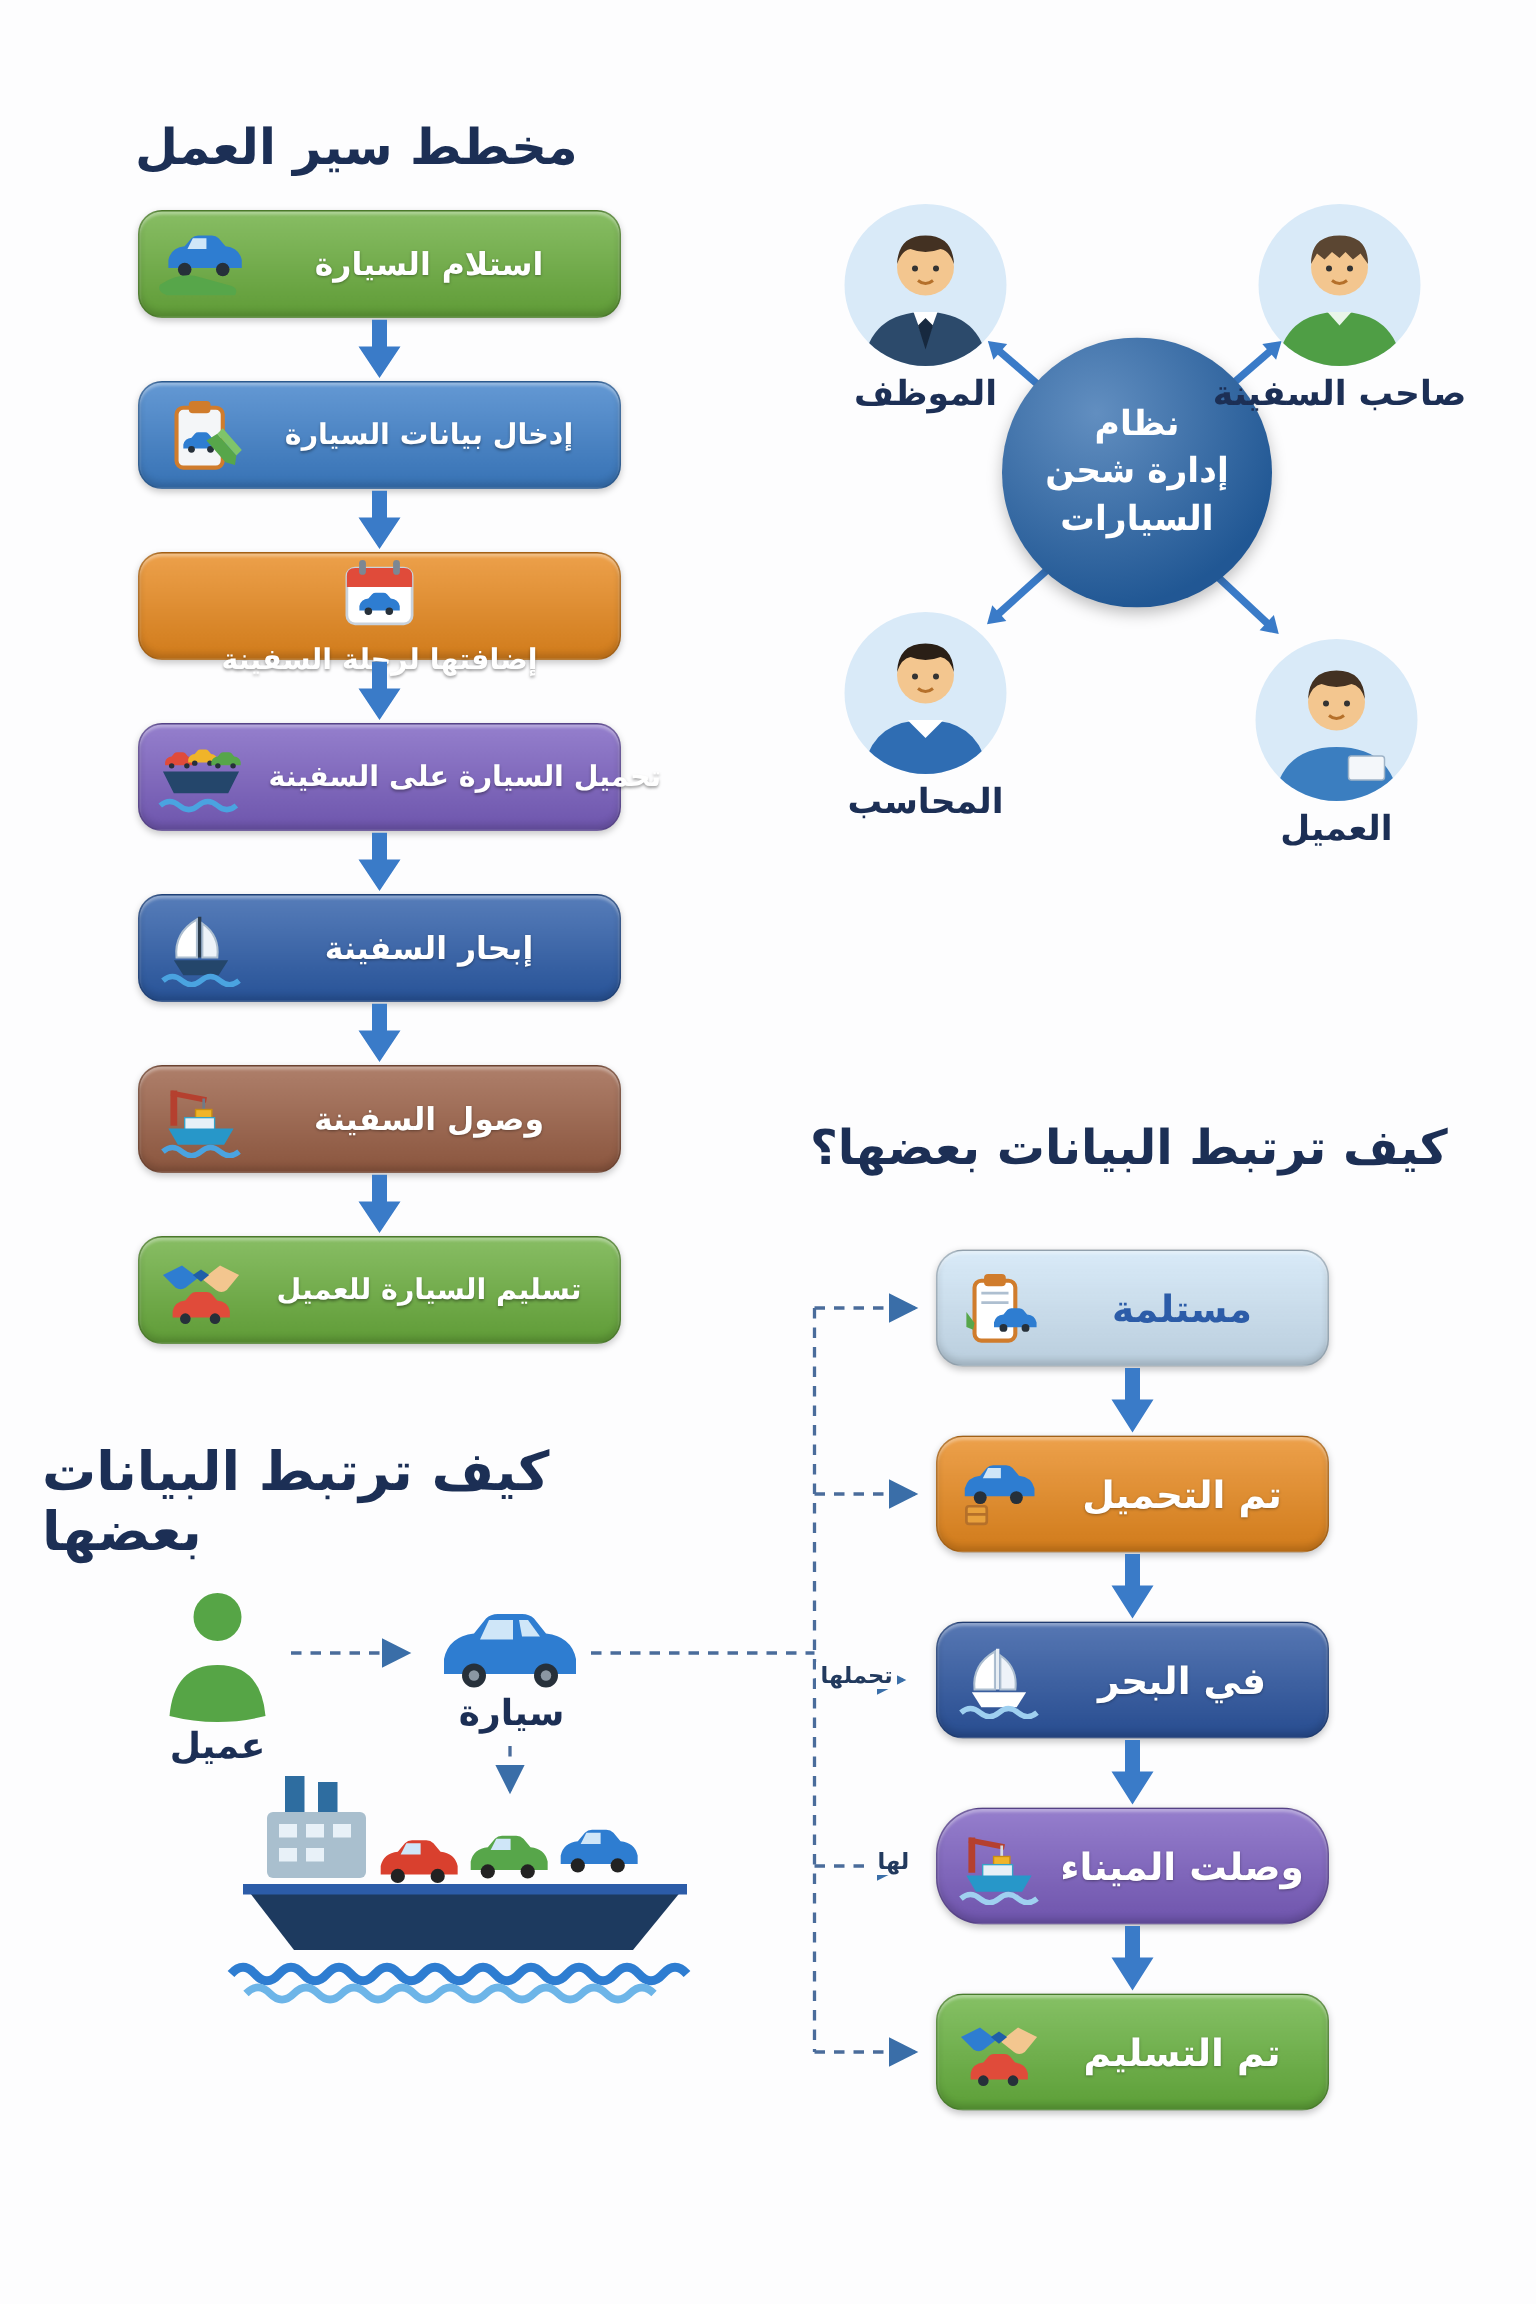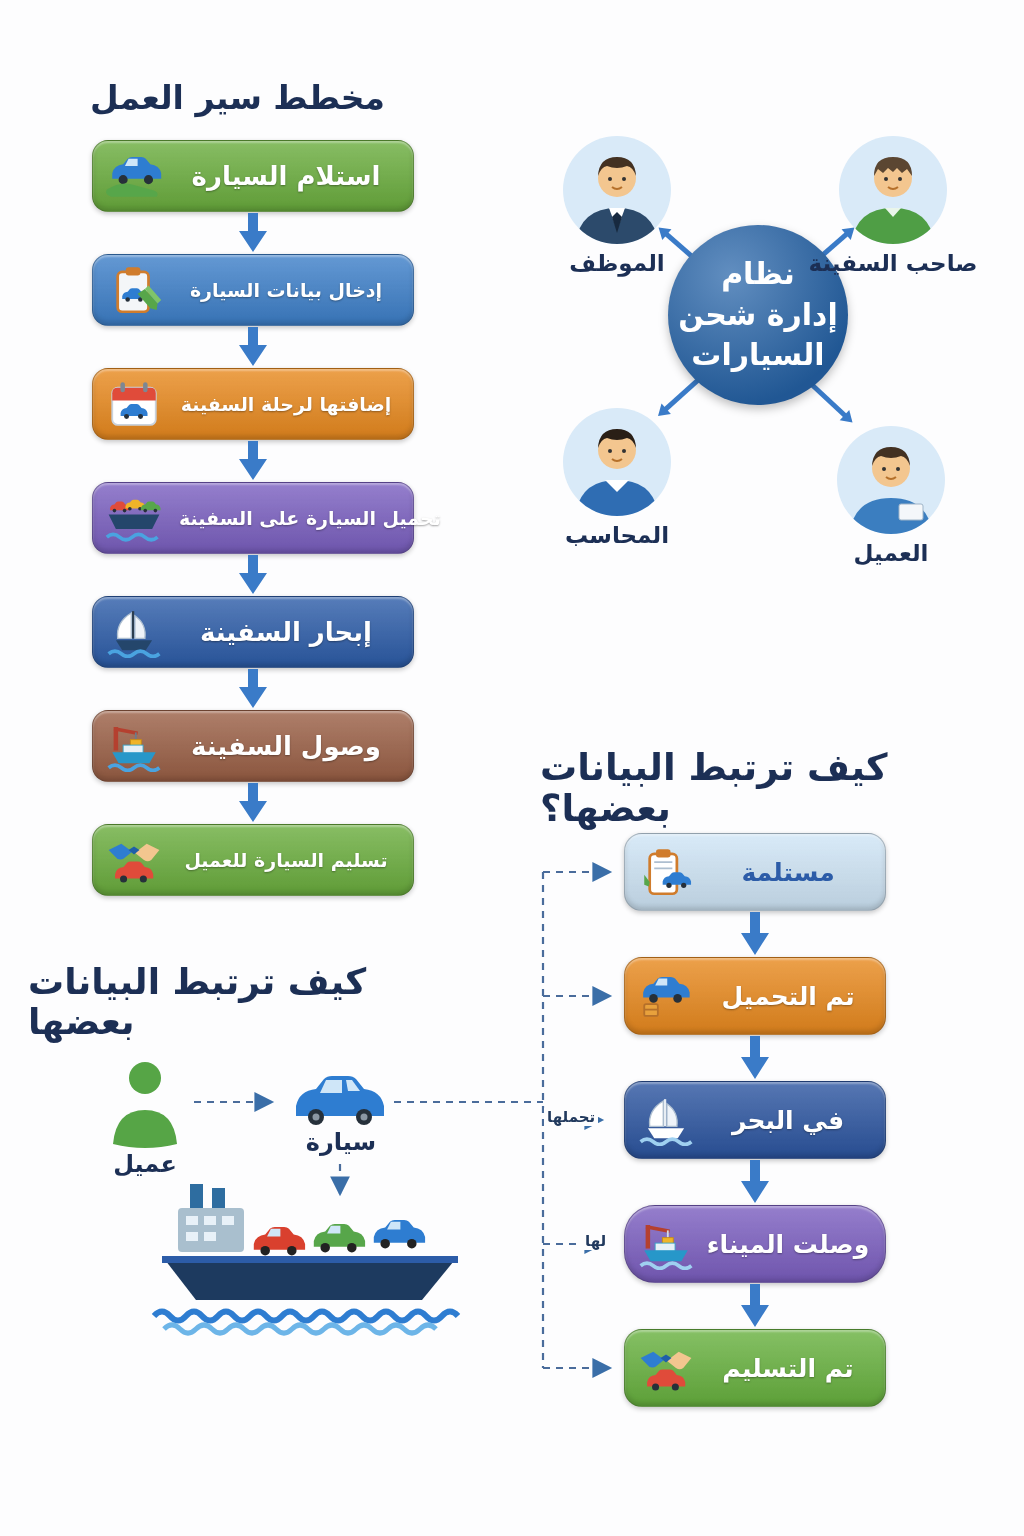--- a/index.html
+++ b/index.html
@@ -1,47 +1,47 @@
 <!DOCTYPE html>
 <html lang="ar"><head>
 <meta charset="utf-8">
 <style>
   * { margin:0; padding:0; box-sizing:border-box; }
   body { font-family:"DejaVu Sans", sans-serif; background:#ffffff; }
   .canvas { position:relative; width:1024px; height:1536px; background:#fdfdfe; overflow:hidden; }
 
   .title { position:absolute; font-weight:bold; color:#1c2f55; text-align:left; direction:rtl; line-height:1.1; }
   #workflow-title { left:90px; top:80px; width:310px; font-size:33px; }
-  #relations-title-right { left:540px; top:748px; width:440px; font-size:37px; }
+  #relations-title-right { left:540px; top:748px; width:440px; font-size:32px; }
   #relations-title-left { left:28px; top:962px; width:432px; font-size:36px; }
 
   .flow-col { position:absolute; display:flex; flex-direction:column; align-items:center; }
   #workflow-col { left:92px; top:140px; width:322px; }
   #status-col   { left:624px; top:833px; width:262px; z-index:3; }
 
   .step { width:100%; height:72px; border-radius:16px; display:flex; align-items:center;
           padding:0 12px; gap:8px; border:1px solid rgba(0,0,0,.22);
           background-image:linear-gradient(rgba(255,255,255,.20), rgba(0,0,0,.10));
           box-shadow: inset 0 2px 2px rgba(255,255,255,.35), inset 0 -3px 5px rgba(0,0,0,.15), 0 2px 5px rgba(0,0,0,.22); }
   #status-col .step { height:78px; border-radius:18px; }
   .step-icon { width:58px; height:52px; flex:0 0 auto; display:flex; align-items:center; justify-content:center; }
   .step-icon svg { width:100%; height:100%; }
-  .step-label { flex:1; color:#fff; font-weight:bold; font-size:26px; text-align:center; direction:rtl;
+  .step-label { flex:1; color:#fff; font-weight:bold; font-size:21px; text-align:center; direction:rtl;
                 white-space:nowrap; text-shadow:0 1px 2px rgba(0,0,0,.35); }
   .step-label.long { font-size:19px; }
   #status-col .step-label { font-size:25px; }
   .flow-arrow { height:42px; display:flex; align-items:center; justify-content:center; }
   #status-col .flow-arrow { height:46px; }
 
   
   #hub { position:absolute; left:553px; top:128px; width:432px; height:470px; }
   .hub-center { position:absolute; left:115px; top:97px; width:180px; height:180px; border-radius:50%;
                 background-image:radial-gradient(circle at 35% 28%, rgba(255,255,255,.28), rgba(0,0,0,.12) 75%);
                 display:flex; flex-direction:column; align-items:center; justify-content:center;
-                color:#fff; font-weight:bold; font-size:30px; direction:rtl; text-align:center; line-height:1.35;
+                color:#fff; font-weight:bold; font-size:23px; direction:rtl; text-align:center; line-height:1.35;
                 box-shadow:0 4px 10px rgba(0,0,0,.25); }
   .actor { position:absolute; width:112px; text-align:center; }
   .avatar { width:112px; height:112px; display:block; }
   .actor-label { position:relative; left:50%; transform:translateX(-50%); width:170px; margin-top:4px;
                  font-weight:bold; font-size:23px; color:#1c2f55; direction:rtl; white-space:nowrap; }
   .dbl-arrow { position:absolute; width:84px; height:18px; }
 
   
   .rel-el { position:absolute; }
   .rel-label { position:absolute; font-weight:bold; font-size:24px; color:#1c2f55; direction:rtl; text-align:center; }
@@ -98,21 +98,21 @@
           </svg>
       </span>
       <span class="step-label long">إدخال بيانات السيارة</span>
     </div>
     <div class="flow-arrow">
         <svg width="30" height="40" viewBox="0 0 30 40">
           <path d="M10 0 h10 v18 h9 L15 39 L1 18 h9 z" fill="#3a7bc8"></path>
         </svg>
       </div>
 
-    <div class="step" style="background-color: rgb(232, 137, 30);">
+    <div class="step" style="background-color: rgb(232, 137, 30); flex-direction: column;">
       <span class="step-icon">
         <svg viewBox="0 0 64 54">
             <rect x="8" y="9" width="48" height="41" rx="6" fill="#ffffff" stroke="#c9d2dc" stroke-width="2"></rect>
             <path d="M8 15 q0 -6 6 -6 h36 q6 0 6 6 v8 h-48z" fill="#e04b3a"></path>
             <rect x="17" y="3" width="5" height="11" rx="2.5" fill="#7d8793"></rect>
             <rect x="42" y="3" width="5" height="11" rx="2.5" fill="#7d8793"></rect>
             <g transform="translate(15,26) scale(0.55)">
               <path d="M4 20 q2 -9 12 -10 l5 -6 q2 -2 5 -2 h10 q3 0 5 2 l5 6 q10 1 12 10 v6 h-54z" fill="#2e7dd1"></path>
               <circle cx="16" cy="27" r="5" fill="#26303a"></circle>
               <circle cx="44" cy="27" r="5" fill="#26303a"></circle>

